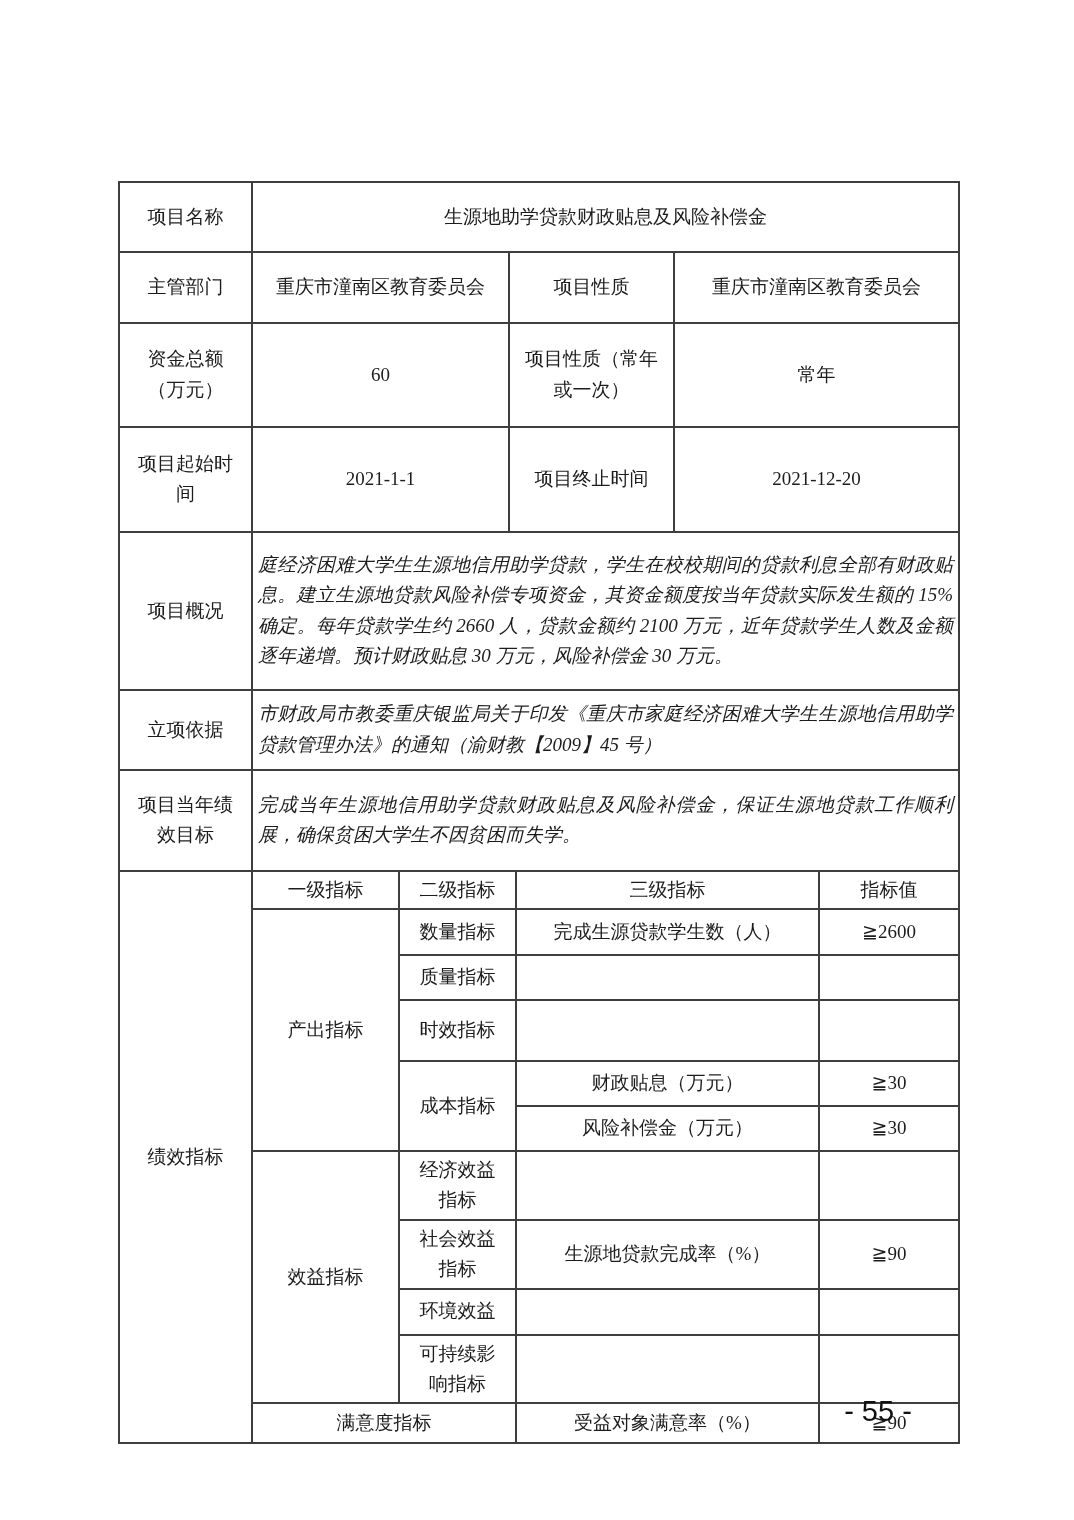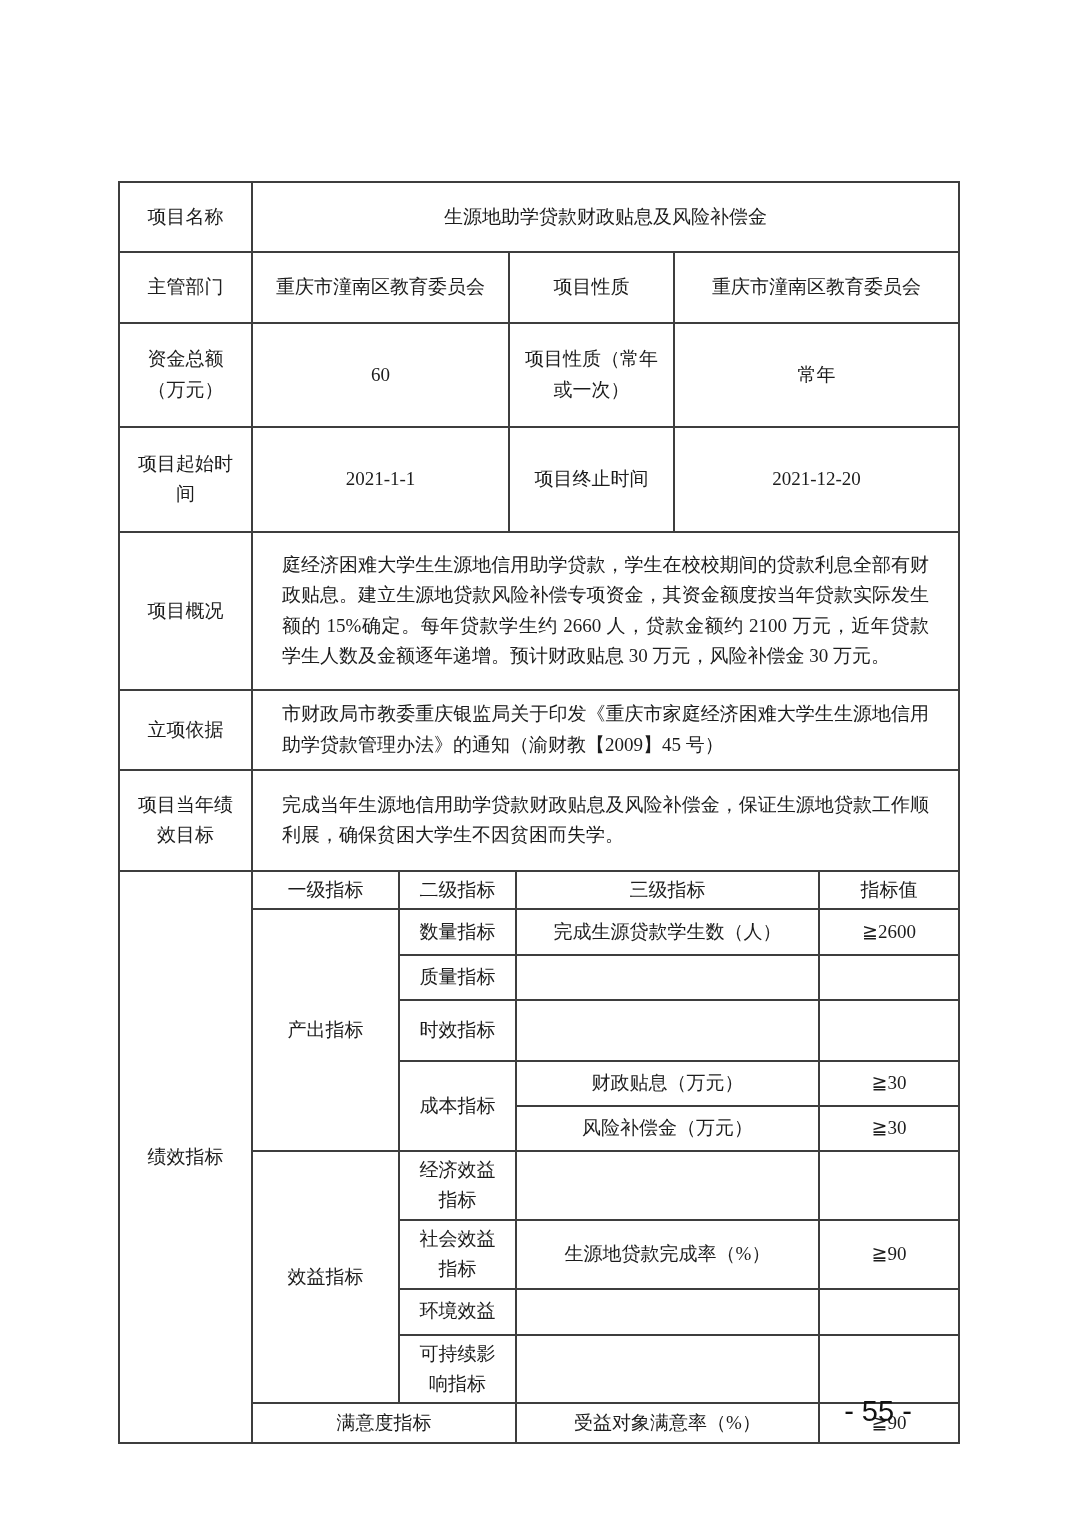--- a/index.html
+++ b/index.html
@@ -26,22 +26,23 @@
     line-height: 1.6;
     text-align: center;
     vertical-align: middle;
     padding: 3px 1px;
     white-space: pre-line;
     word-break: break-all;
     overflow: hidden;
   }
   .doc-table td.para {
     text-align: justify;
-    padding: 8px 29px;
+    padding: 8px 5px;
     white-space: pre-line;
+    font-style: italic;
   }
   .doc-table td.head-label {
     padding: 19px 10px;
   }
   .page-number {
     position: absolute;
     left: 843px;
     top: 1395px;
     width: 70px;
     text-align: center;

